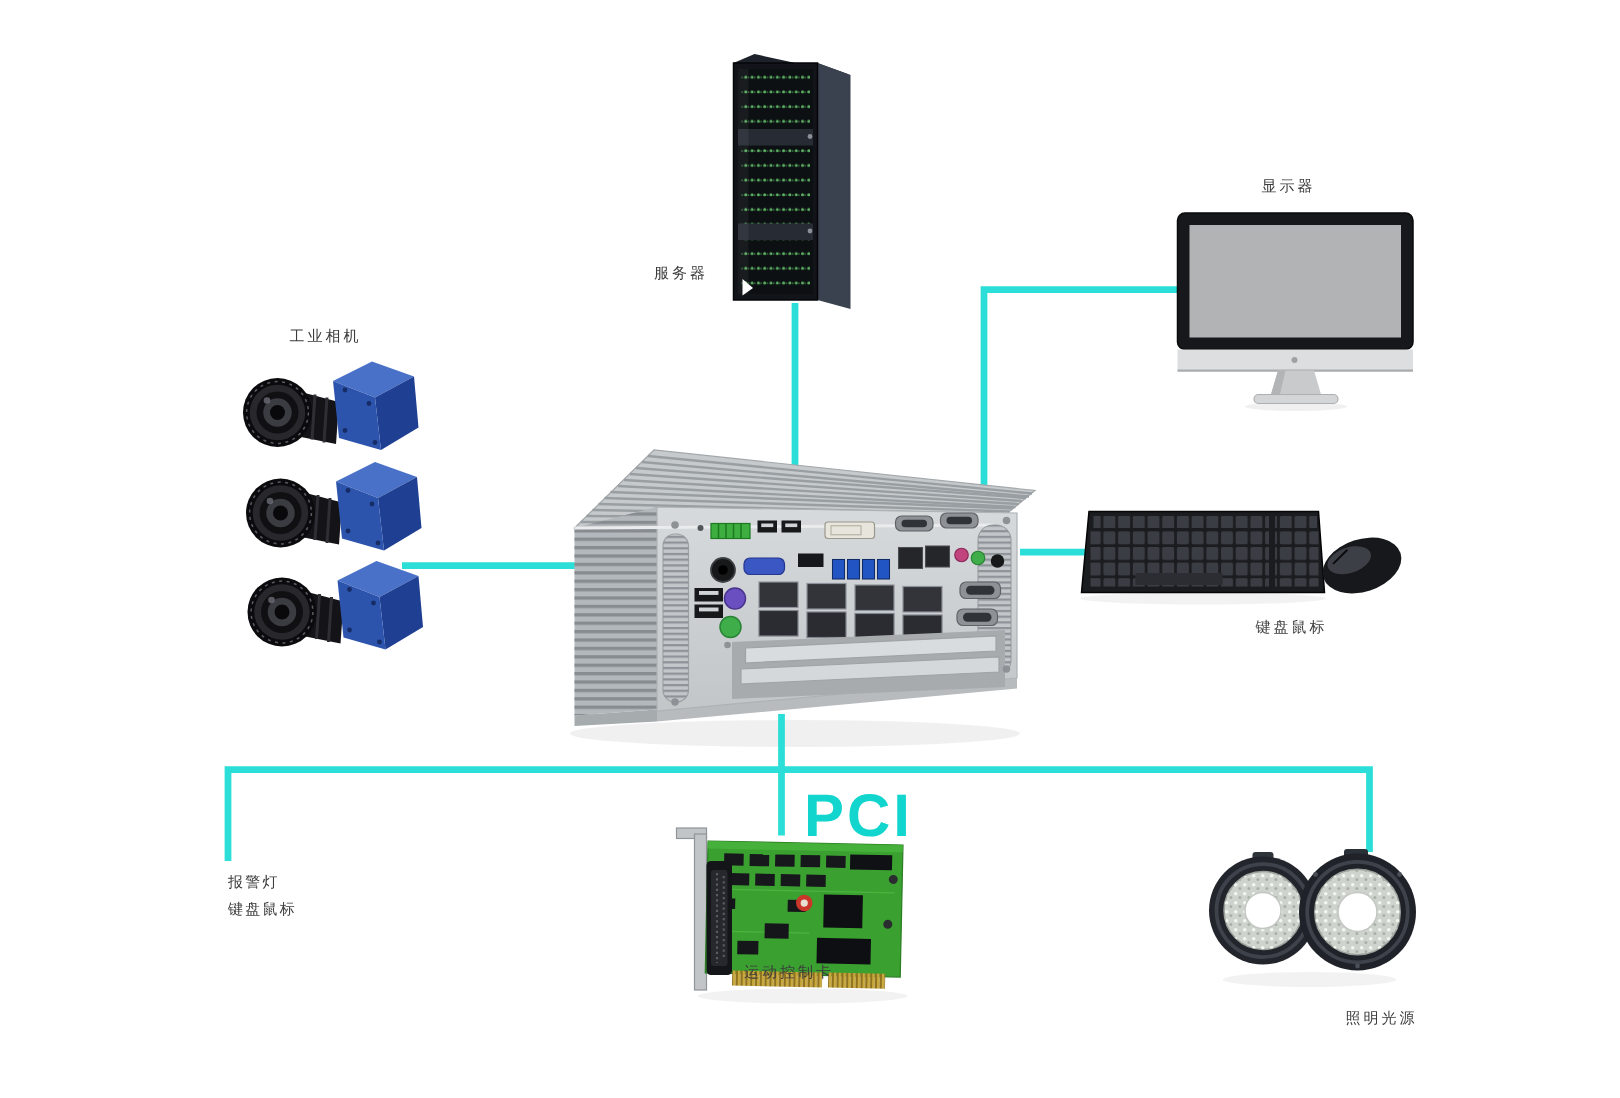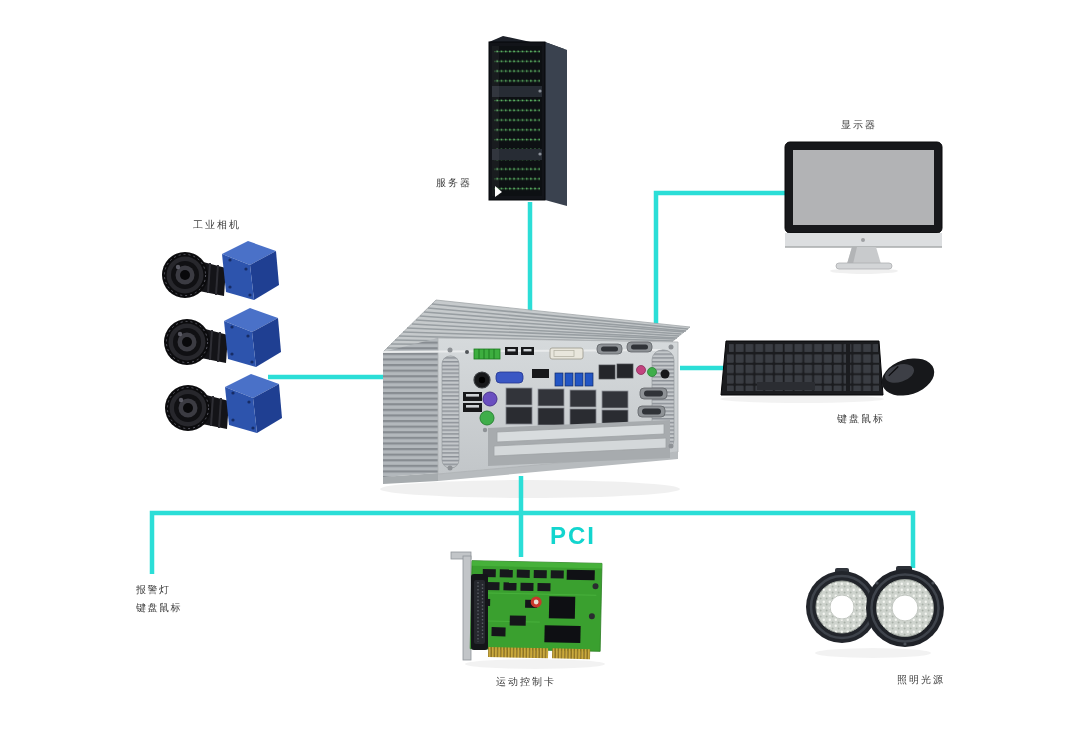--- a/index.html
+++ b/index.html
@@ -13,22 +13,22 @@
     position:relative;width:1080px;height:732px;background:var(--background);
     font-family:"Liberation Sans","DejaVu Sans",sans-serif;overflow:hidden;
   }
   #scene{position:absolute;left:0;top:0;}
   .lbl{
     position:absolute;color:var(--label-text);font-size:10px;line-height:18px;
     letter-spacing:2px;white-space:nowrap;
   }
   .lbl.two-line{letter-spacing:1.5px;}
   #pci-label{
-    position:absolute;left:550px;top:522px;color:var(--pci-text);
-    font-size:24px;font-weight:bold;letter-spacing:2px;
+    position:absolute;left:536px;top:522px;color:var(--pci-text);
+    font-size:40px;font-weight:bold;letter-spacing:2px;
   }
   .connector{stroke:var(--connector-cyan);stroke-width:4.5;fill:none;stroke-linejoin:miter;stroke-linecap:butt;}
 </style>
 </head>
 <body>
 
 <div id="canvas">
 
 <svg id="scene" width="1080" height="732" viewBox="0 0 1080 732">
   <defs>
@@ -294,21 +294,21 @@
           <circle cx="877" cy="583" r="1.6" fill="#4a4f57"></circle>
       <circle cx="905" cy="644" r="1.6" fill="#4a4f57"></circle>
     </g>
   </g>
 </svg>
 
 <div class="lbl" style="left:436px;top:153px;margin-top:21px;">服务器</div>
 <div class="lbl" style="left:841px;top:116px;">显示器</div>
 <div class="lbl" style="left:193px;top:216px;">工业相机</div>
 <div class="lbl" style="left:837px;top:410px;text-align:center;">键盘鼠标</div>
-<div class="lbl two-line" style="left:136px;top:581px;">
+<div class="lbl two-line" style="left:152px;top:581px;font-family:Liberation Mono, monospace;">
   <div>报警灯</div>
   <div>键盘鼠标</div>
 </div>
-<div class="lbl" style="left:496px;top:673px;">运动控制卡</div>
+<div class="lbl" style="left:496px;top:640px;">运动控制卡</div>
 <div class="lbl" style="left:897px;top:671px;">照明光源</div>
 <div id="pci-label">PCI</div>
 
 </div>
 
 </body></html>

